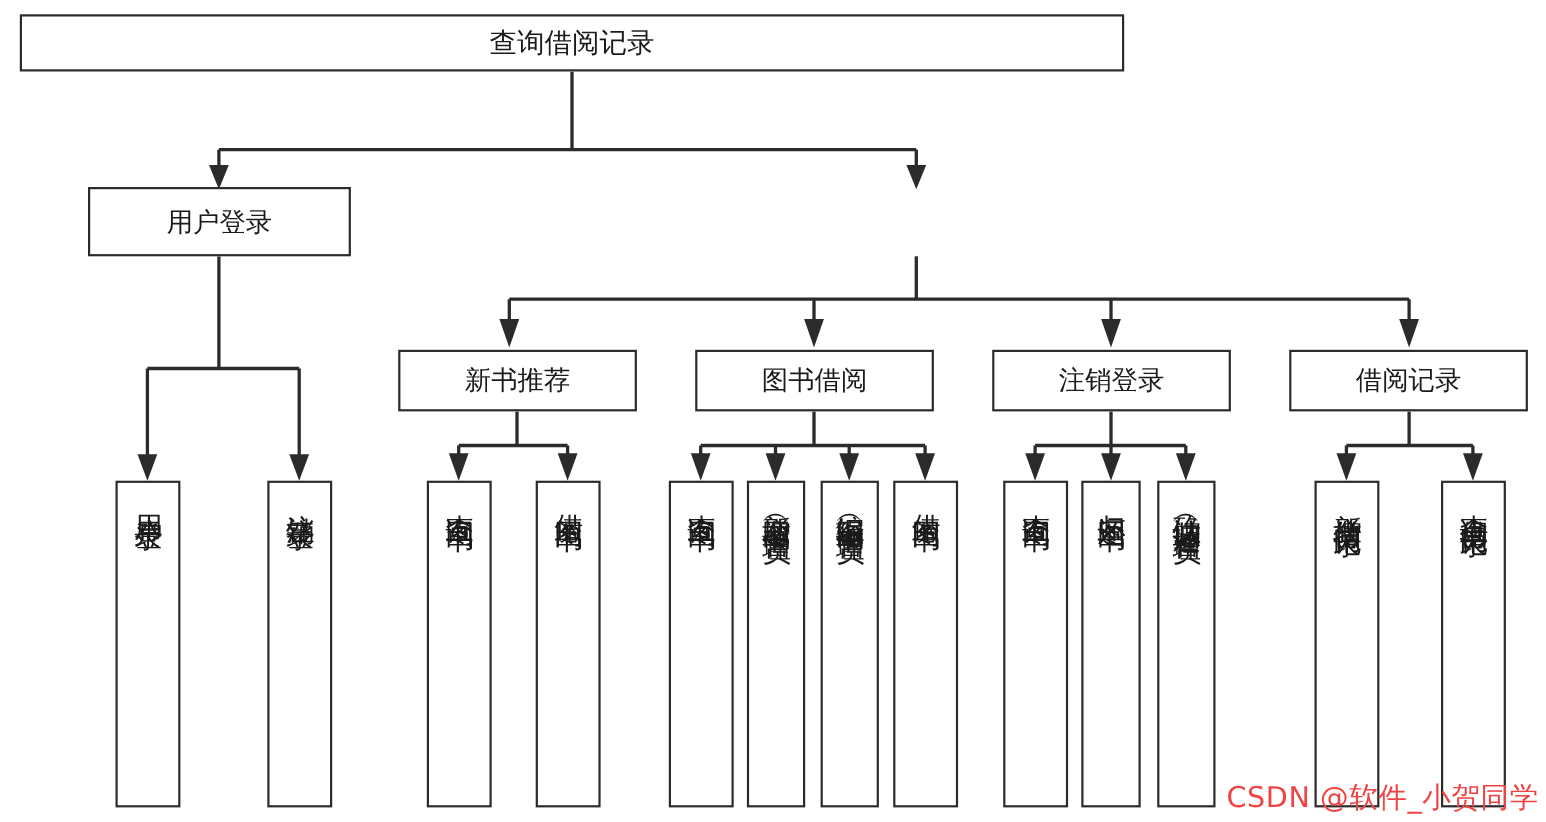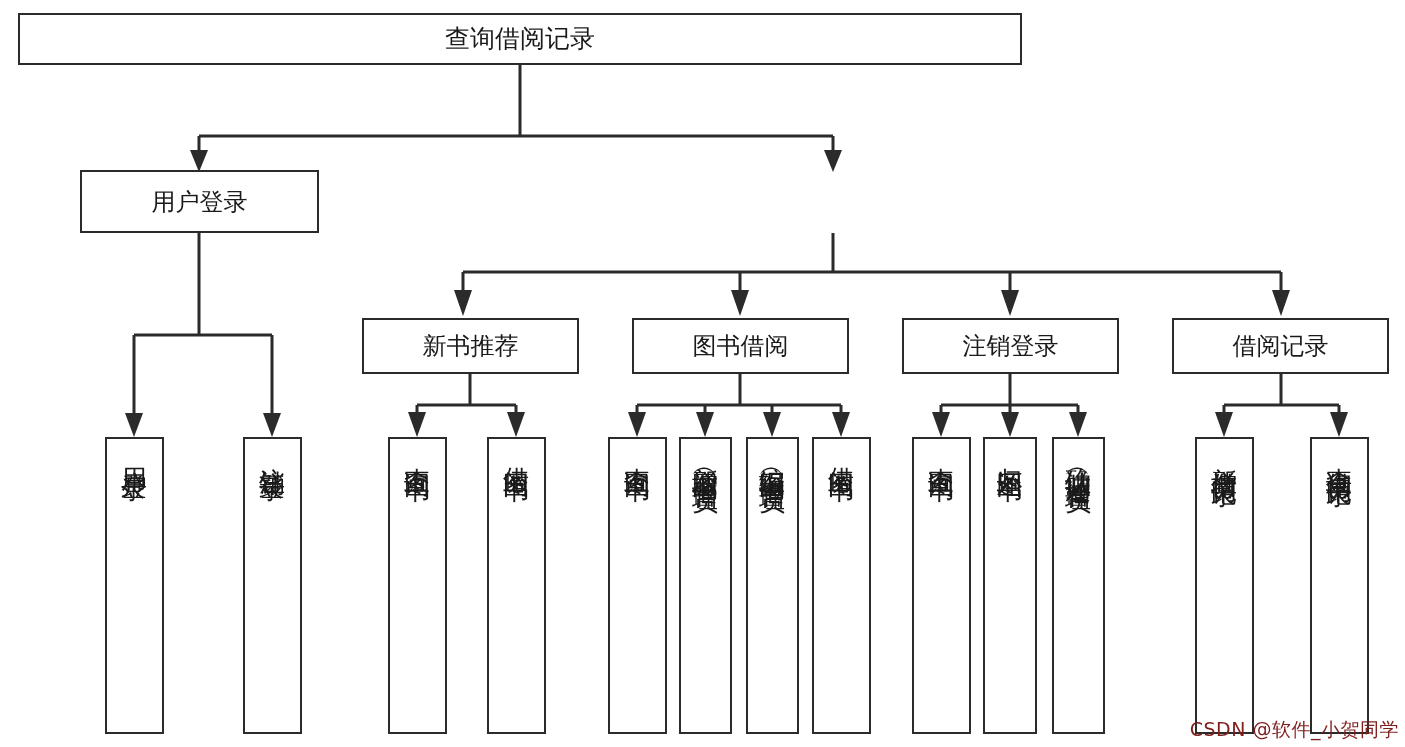--- a/index.html
+++ b/index.html
@@ -70,22 +70,22 @@
     text-orientation: upright;
     letter-spacing: 3px;
     line-height: 1;
     white-space: nowrap;
   }
   
   #watermark {
     position: absolute;
     right: 6px;
     bottom: 4px;
-    font-size: 19px;
-    color: #7f1d1d;
+    font-size: 26px;
+    color: #ef4444;
     letter-spacing: 0.5px;
     white-space: nowrap;
     pointer-events: none;
   }
 </style>
 </head>
 <body>
 
 <div id="canvas">
 

